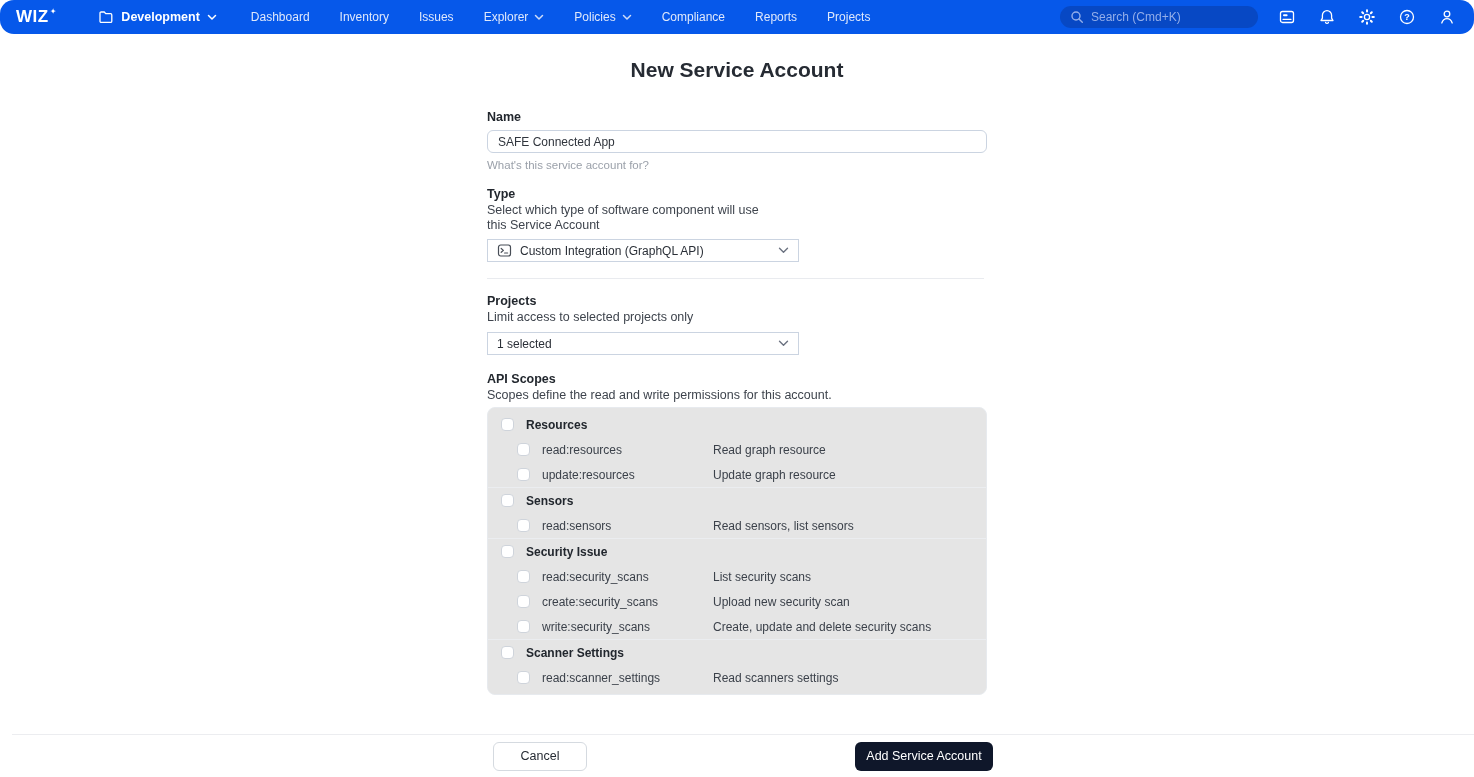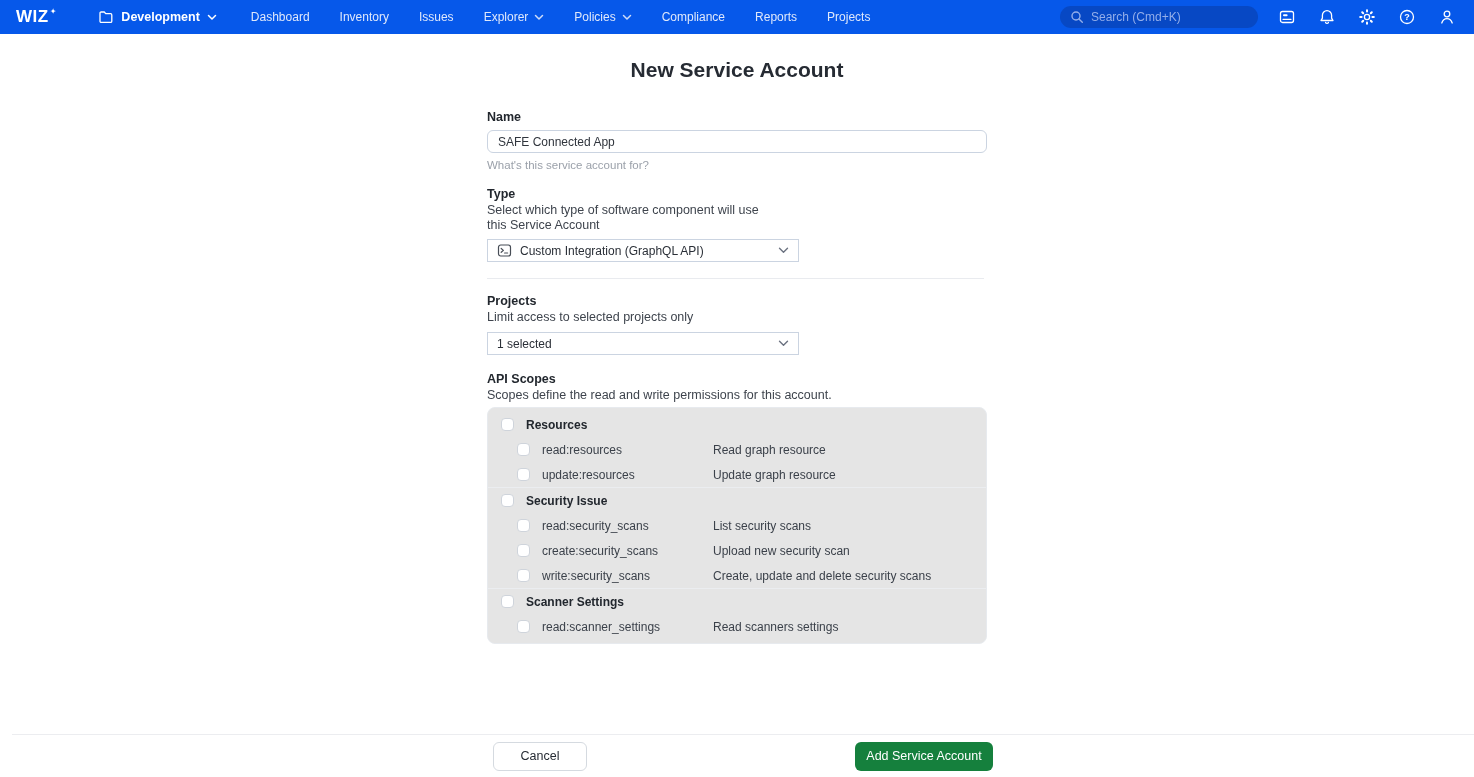--- a/index.html
+++ b/index.html
@@ -1,21 +1,21 @@
 <!DOCTYPE html>
 <html><head>
 <meta charset="utf-8">
 <style>
   * { margin:0; padding:0; box-sizing:border-box; }
   html,body { width:1474px; height:777px; overflow:hidden; background:#fff;
     font-family:"Liberation Sans","DejaVu Sans",sans-serif; }
 
   
   .topbar { position:absolute; top:0; left:0; right:0; height:34px; background:#0658EA;
-    display:flex; align-items:center; padding:0 14px; color:#fff; }
+    display:flex; align-items:center; padding:0 14px; color:#fff;border-radius:14px; }
   .brand { display:flex; align-items:flex-start; margin-left:2px; margin-right:42px; cursor:pointer; }
   .brand-word { font-size:17px; font-weight:bold; letter-spacing:.5px; line-height:20px; }
   .brand-spark { font-size:8px; line-height:8px; margin-left:1px; margin-top:1px; }
   .proj-switch { display:flex; align-items:center; gap:7px; font-size:12.5px; font-weight:bold;
     margin-right:34px; cursor:pointer; white-space:nowrap; }
   .nav-links { display:flex; align-items:center; gap:30px; font-size:12px; }
   .nav-link { color:#dfe8fb; text-decoration:none; display:flex; align-items:center; gap:6px;
     cursor:pointer; white-space:nowrap; }
   .topbar .spacer { flex:1; }
   .search-pill { display:flex; align-items:center; gap:7px; width:198px; height:22px;
@@ -63,21 +63,21 @@
     flex:0 0 auto; cursor:pointer; }
 
   
   .footer { position:absolute; left:12px; right:0; bottom:0; height:43px; background:#fff;
     border-top:1px solid #ECEDF0; }
   .footer-inner { width:500px; margin:0 auto; height:100%; display:flex; align-items:center;
     justify-content:space-between; }
   .btn { height:29px; border-radius:6px; font-size:12.5px; font-family:inherit; cursor:pointer;
     display:flex; align-items:center; justify-content:center; }
   .btn-cancel { width:94px; background:#fff; border:1px solid #D5DAE0; color:#262B33; }
-  .btn-primary { width:138px; background:#15803d; border:none; color:#fff; font-weight:normal; }
+  .btn-primary { width:138px; background:#0f172a; border:none; color:#fff; font-weight:normal; }
 
   svg { display:block; }
 </style>
 </head>
 <body>
 
 <div class="topbar">
   <div class="brand">
     <span class="brand-word">WIZ</span>
     <span class="brand-spark">✦</span>
@@ -246,20 +246,33 @@
   </div>
 
   <div class="scope-row">
     <span class="checkbox"></span>
     <span class="scope-name">update:resources</span>
     <span class="scope-desc">Update graph resource</span>
   </div>
 </div>
   </div>
 
+  <div class="scope-group">
+    <div class="group-header">
+      <span class="checkbox"></span>
+      <span class="group-label">Sensors</span>
+    </div>
+    <div>
+  <div class="scope-row">
+    <span class="checkbox"></span>
+    <span class="scope-name">read:sensors</span>
+    <span class="scope-desc">Read sensors, list sensors</span>
+  </div>
+</div>
+  </div>
 
   <div class="scope-group">
     <div class="group-header">
       <span class="checkbox"></span>
       <span class="group-label">Security Issue</span>
     </div>
     <div>
   <div class="scope-row">
     <span class="checkbox"></span>
     <span class="scope-name">read:security_scans</span>

